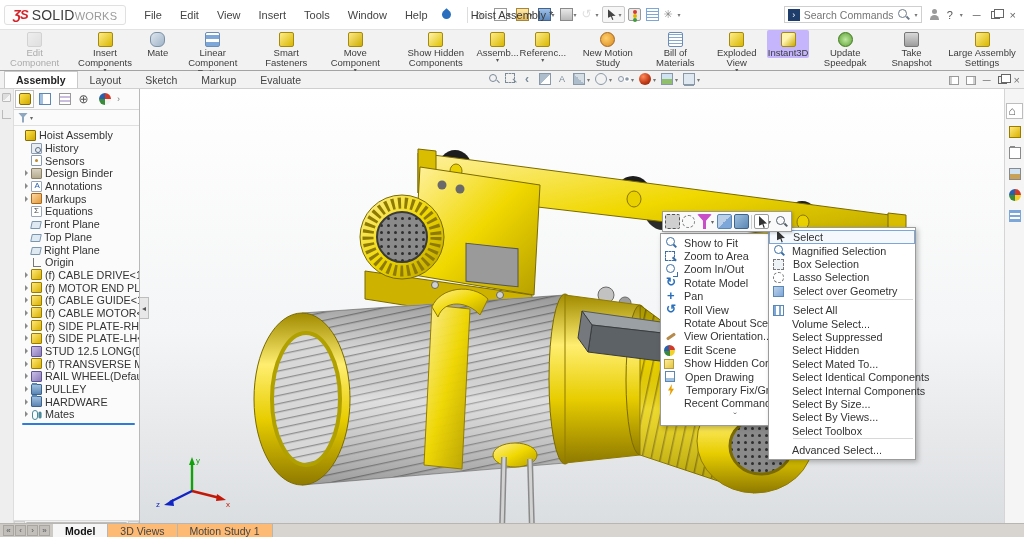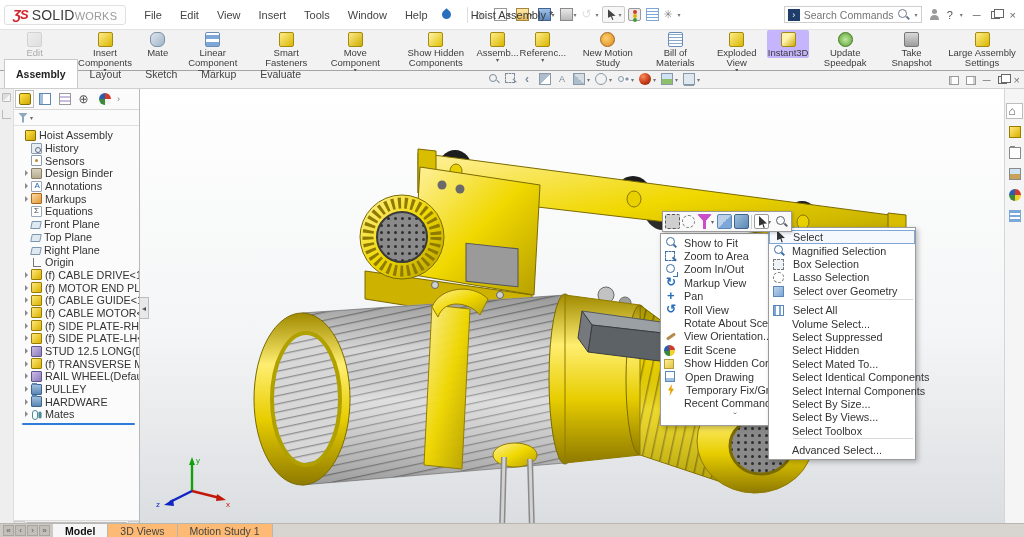--- a/index.html
+++ b/index.html
@@ -69,21 +69,21 @@
 .rb-ic.rb-move{background:linear-gradient(135deg,#ffe98a,#cdae00)}
 .rb-ic.rb-motion{background:radial-gradient(circle at 40% 40%,#ffce6a,#d98a1f);border-color:#a8641c;border-radius:50%}
 .rb-ic.rb-bom{background:repeating-linear-gradient(0deg,#fff 0 2px,#89a9d0 2px 3px);border-color:#6a8cb5}
 .rb-ic.rb-speedpak{background:radial-gradient(circle,#bfe8a0,#5ba032);border-color:#417a20;border-radius:50%}
 .rb-ic.rb-snap{background:linear-gradient(180deg,#d9d9d9,#9c9c9c);border-color:#777}
 .rb-ic.rb-hidden{background:linear-gradient(135deg,#fff3b0,#e0c200)}
 .rb-ic.rb-instant{background:linear-gradient(135deg,#fff3b0 40%,#caa900);position:relative}
 
 
 .tabrow{height:18px;background:#f2f2f2;display:flex;align-items:flex-end;border-bottom:1px solid #cfcfcf;padding:0 0 0 4px;position:relative}
-.ctab{padding:8px 11px;font-size:10.5px;color:#444;border:1px solid transparent;border-bottom:0}
+.ctab{padding:2px 11px;font-size:10.5px;color:#444;border:1px solid transparent;border-bottom:0}
 .ctab.active{background:#fff;border-color:#c9c9c9;font-weight:bold;color:#222}
 .hud{position:absolute;left:487px;top:2px;display:flex;align-items:center;gap:3px}
 .hudbtn{display:flex;align-items:center;gap:1px;padding:0 1px}
 .hicon{width:12px;height:12px;display:inline-block;position:relative}
 .h-mag::before{content:"";position:absolute;left:1px;top:1px;width:6px;height:6px;border:1.4px solid #7a8a99;border-radius:50%}
 .h-mag::after{content:"";position:absolute;left:8px;top:8px;width:4px;height:1.4px;background:#7a8a99;transform:rotate(45deg)}
 .h-magarea::before{content:"";position:absolute;left:0;top:0;width:8px;height:8px;border:1px dashed #7a8a99}
 .h-magarea::after{content:"";position:absolute;left:7px;top:7px;width:5px;height:1.4px;background:#7a8a99;transform:rotate(45deg)}
 .h-prev::before{content:"‹";font-weight:bold;color:#7a8a99;font-size:12px;line-height:12px;position:absolute;left:3px}
 .h-section{background:linear-gradient(135deg,#aebdcb 50%,#fff 50%);border:1px solid #8a99a8}
@@ -900,21 +900,21 @@
       <span class="mlabel">Zoom to Area</span>
     </li>
 
     <li>
       <span class="mic mi-maginout"></span>
       <span class="mlabel">Zoom In/Out</span>
     </li>
 
     <li>
       <span class="mic mi-rot"></span>
-      <span class="mlabel">Markup View</span>
+      <span class="mlabel">Rotate Model</span>
     </li>
 
     <li>
       <span class="mic mi-pan"></span>
       <span class="mlabel">Pan</span>
     </li>
 
     <li>
       <span class="mic mi-roll"></span>
       <span class="mlabel">Roll View</span>

